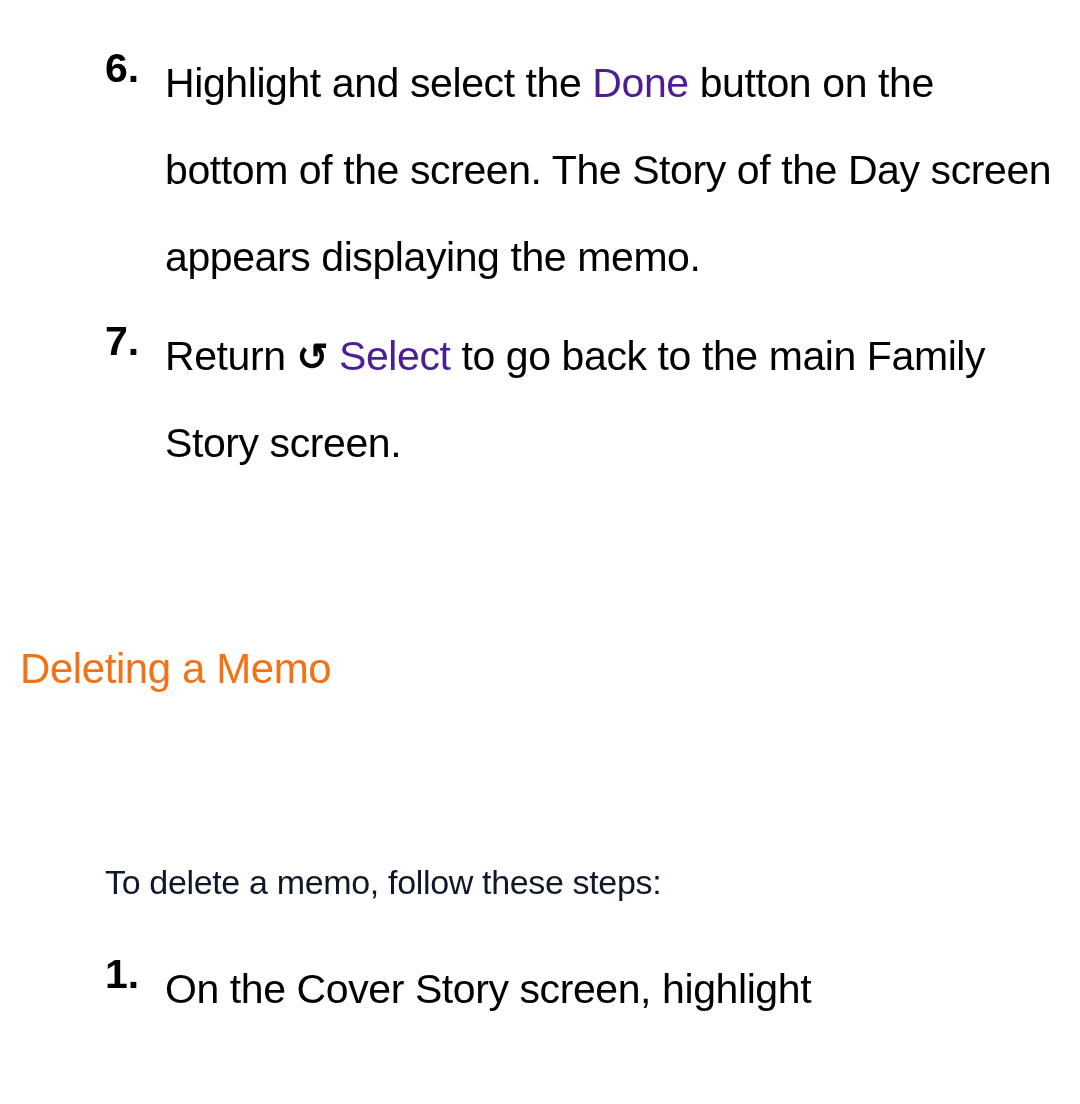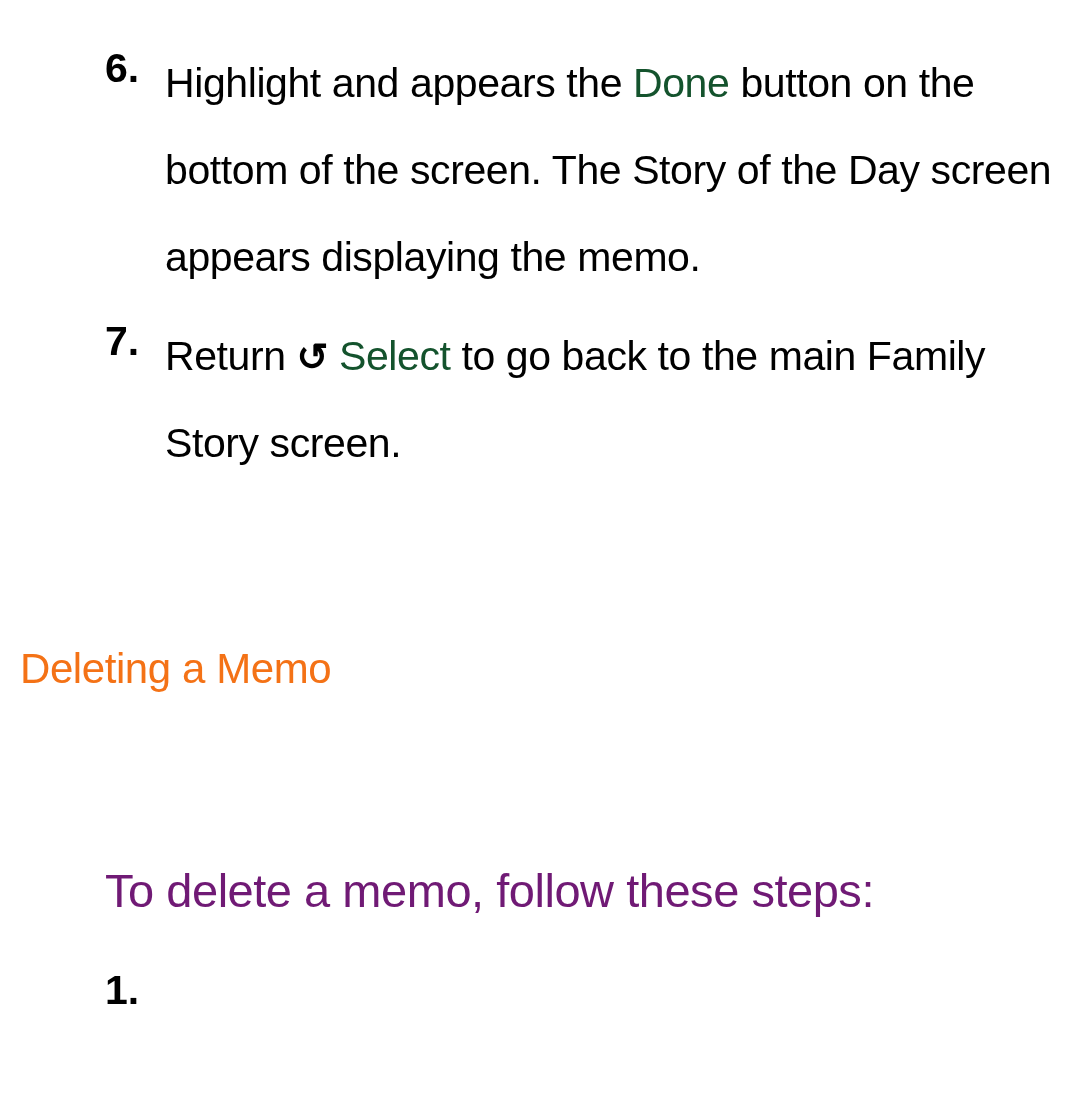--- a/index.html
+++ b/index.html
@@ -27,66 +27,67 @@
       flex-shrink: 0;
       line-height: 1.4;
     }
     .step-text {
       font-size: 41px;
       line-height: 2.12;
       font-weight: 400;
       letter-spacing: -0.01em;
     }
     .highlight-blue {
-      color: #14532d;
+      color: #4c1d95;
     }
     .return-icon {
       display: inline-block;
       font-size: 38px;
       font-weight: bold;
       vertical-align: middle;
       line-height: 1;
       position: relative;
       top: -2px;
     }
     .section-heading {
       color: #f47216;
       font-size: 42px;
       font-weight: 400;
       margin-top: 158px;
       margin-left: 0;
       letter-spacing: -0.01em;
     }
     .sub-heading {
-      color: #701a75;
-      font-size: 47px;
+      color: #0f172a;
+      font-size: 34px;
       font-weight: 400;
       margin-top: 170px;
       margin-left: 85px;
       letter-spacing: -0.01em;
     }
     .second-list {
       margin-top: 44px;
     }
   </style>
 </head>
 <body>
 
 <ol class="step-list">
   <li class="step-item">
     <span class="step-number">6.</span>
-    <span class="step-text"><span>Highlight and appears the </span><span class="highlight-blue">Done</span><span> button on the bottom of the screen. The Story of the Day screen appears displaying the memo.</span></span>
+    <span class="step-text"><span>Highlight and select the </span><span class="highlight-blue">Done</span><span> button on the bottom of the screen. The Story of the Day screen appears displaying the memo.</span></span>
   </li>
   <li class="step-item">
     <span class="step-number">7.</span>
     <span class="step-text"><span>Return </span><span class="return-icon">↺</span> <span class="highlight-blue">Select</span><span> to go back to the main Family Story screen.</span></span>
   </li>
 </ol>
 
 <h2 class="section-heading">Deleting a Memo</h2>
 
 <p class="sub-heading">To delete a memo, follow these steps:</p>
 
 <ol class="step-list second-list">
   <li class="step-item">
     <span class="step-number">1.</span>
+    <span class="step-text">On the Cover Story screen, highlight</span>
   </li>
 </ol>
 
 </body></html>

